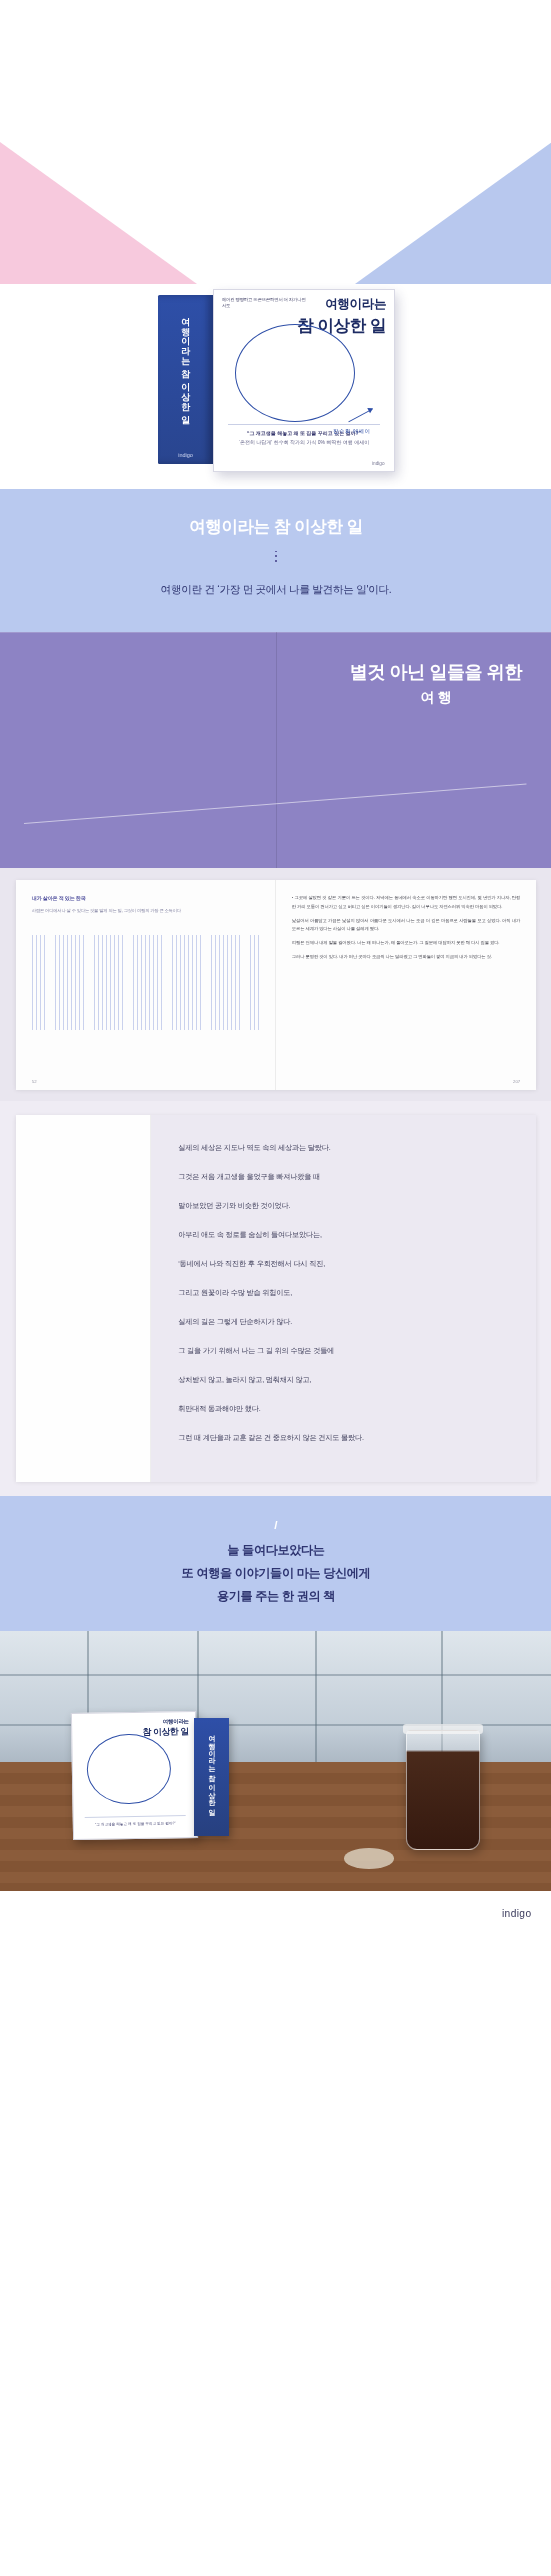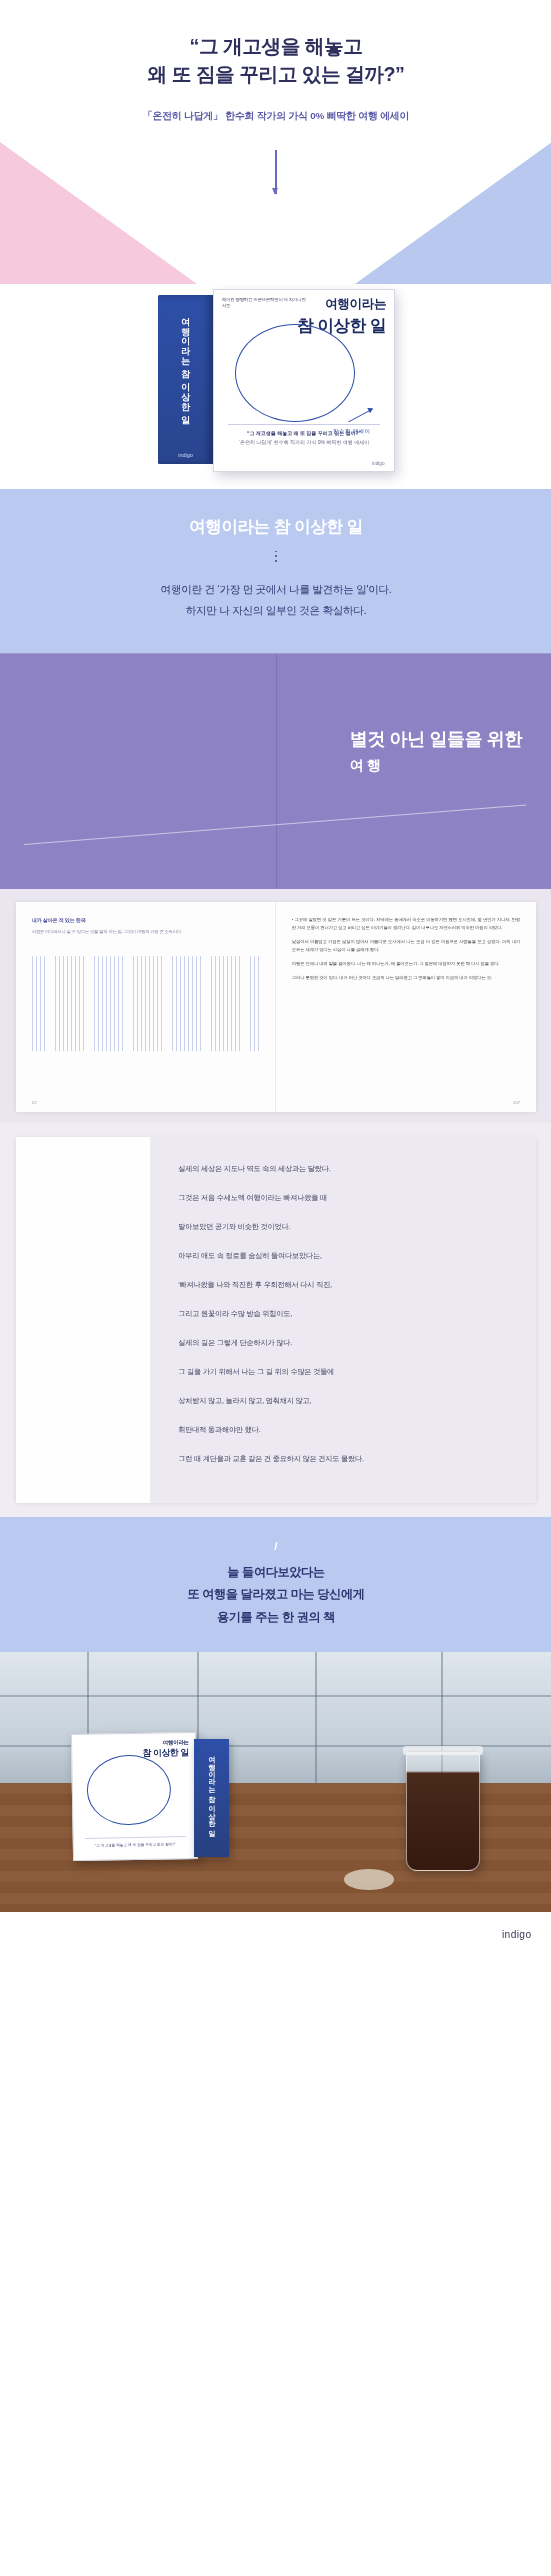--- a/index.html
+++ b/index.html
@@ -239,27 +239,26 @@
     overflow:hidden;
   }
   .purple .mid-rule{
     position:absolute;
     left:0;right:0;top:0;
     height:0.8px;background:rgba(255,255,255,.18);
   }
   .purple .ptitle{
     position:absolute;
     right:30px; top:27px;
-    text-align:left;
+    text-align:center;
     color:#ffffff;
     font-size:18px;
     font-weight:bold;
     letter-spacing:-0.4px;
     line-height:1.5;
-    margin-top:46px;
   }
   .purple .ptitle .line2{
     display:block;
     font-size:14px;
     margin-top:1.6px;
   }
   .purple .diag{
     position:absolute;
     left:23.6px; bottom:44px;
     width:504px;height:0.8px;
@@ -452,28 +451,20 @@
   }
 </style>
 </head>
 <body>
 
 <div class="page">
 
   <section class="hero">
     <div class="tri-left"></div>
     <div class="tri-right"></div>
-    <div class="hero-inner">
-      <h1>
-        <span>“그 개고생을 해놓고</span><br>
-        <span>왜 또 짐을 꾸리고 있는 걸까?”</span>
-      </h1>
-      <div class="sub">「온전히 나답게」 한수희 작가의 가식 0% 삐딱한 여행 에세이</div>
-      <div class="arrow-down"></div>
-    </div>
   </section>
 
   <section class="bookshot">
     <div class="book3d">
       <div class="book-spine">
         <div class="sp-txt">여행이라는 참 이상한 일</div>
         <div class="sp-pub">indigo</div>
       </div>
       <div class="book-front">
         <div class="bf-top">
@@ -498,21 +489,20 @@
   </section>
 
   <section class="copyblock">
     <h2>여행이라는 참 이상한 일</h2>
     <div class="dots">
       <span></span>
         <span></span>
         <span></span>
     </div>
     <p>여행이란 건 ‘가장 먼 곳에서 나를 발견하는 일'이다.</p>
-    <p>하지만 나 자신의 일부인 것은 확실하다.</p>
   </section>
 
   <section class="purple">
     <div class="mid-rule"></div>
     <div class="seam"></div>
     <div class="ptitle">
       <span>별것 아닌 일들을 위한</span>
       <span class="line2">여 행</span>
     </div>
     <div class="diag"></div>
@@ -540,38 +530,38 @@
         <div class="folio">207</div>
       </div>
     </div>
   </section>
 
   <section class="poem">
     <div class="pages">
       <div class="pg left"></div>
       <div class="pg right">
         <p>실제의 세상은 지도나 역도 속의 세상과는 달랐다.</p>
-        <p>그것은 저음 수세노엑 여행이라는 빠져나왔을 때</p>
+        <p>그것은 저음 개고생을 울었구을 빠져나왔을 때</p>
         <p>맡아보았던 공기와 비슷한 것이었다.</p>
         <p>아무리 애도 속 정로를 숨심히 들여다보았다는,</p>
-        <p>‘빠져나왔을 나와 직진한 후 우회전해서 다시 직진,</p>
+        <p>‘동네에서 나와 직진한 후 우회전해서 다시 직진,</p>
         <p>그리고 원꽃이라 수많 받습 위험이도,</p>
         <p>실제의 길은 그렇게 단순하지가 않다.</p>
         <p>그 길을 가기 위해서 나는 그 길 위의 수많은 것들에</p>
         <p>상처받지 않고, 놀라지 않고, 멈춰채지 않고,</p>
         <p>휘만대적 동과해야만 했다.</p>
         <p>그런 때 계단을과 교훈 같은 건 중요하지 않은 건지도 몰랐다.</p>
       </div>
     </div>
   </section>
 
   <section class="closing">
     <div class="slash">/</div>
     <p>늘 들여다보았다는</p>
-    <p>또 여행을 달라졌고 마는 당신에게</p>
+    <p>또 여행을 이야기들이 마는 당신에게</p>
     <p>용기를 주는 한 권의 책</p>
   </section>
 
   <section class="photo">
     <div class="window">
       <div class="mullion" style="left:87px;"></div>
       <div class="mullion" style="left:197px;"></div>
       <div class="mullion" style="left:315px;"></div>
       <div class="mullion" style="left:441px;"></div>
       <div class="hbar" style="top:43px;"></div>

